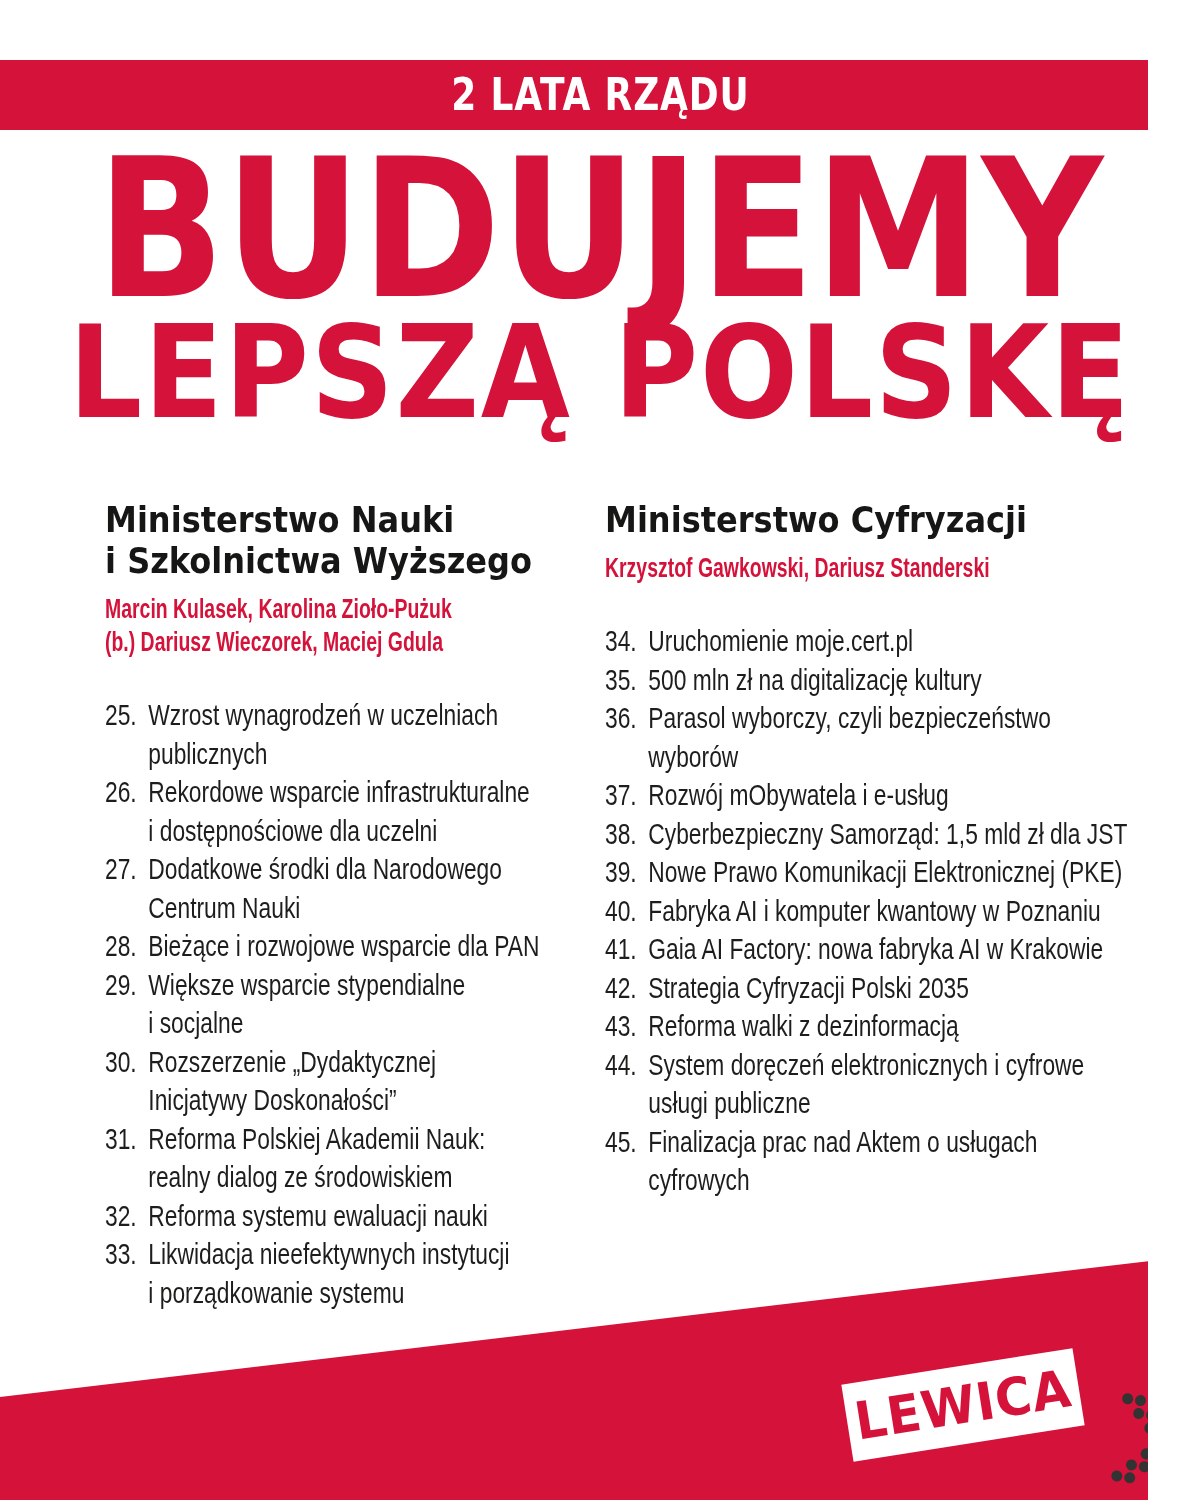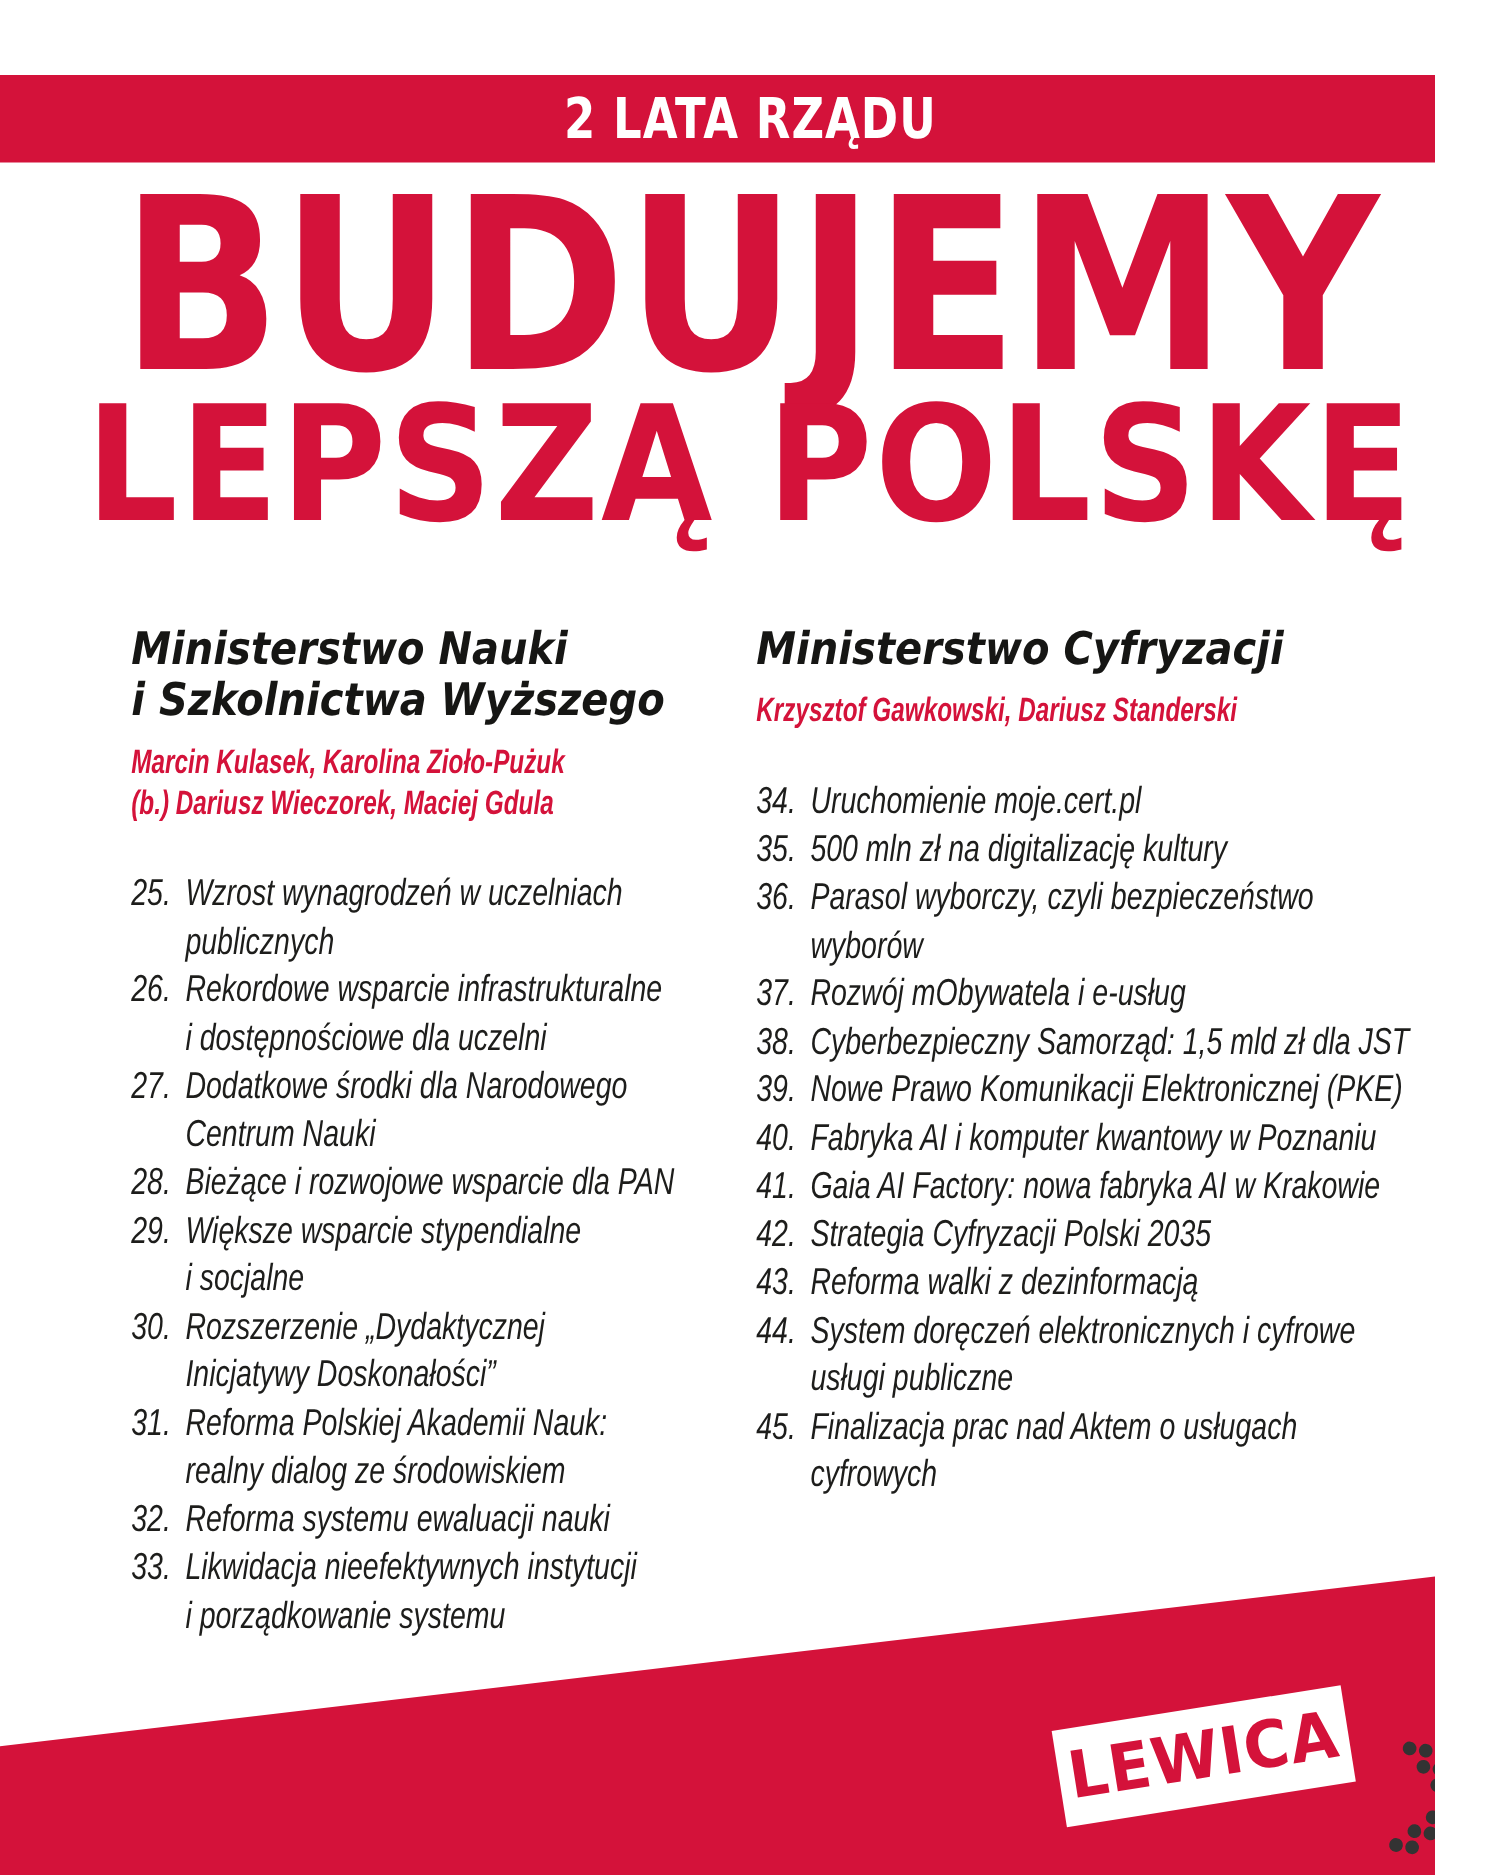--- a/index.html
+++ b/index.html
@@ -34,21 +34,21 @@
   
   .headline-line{
     position:absolute;left:0;width:1200px;text-align:center;
     font-family:"DejaVu Sans","Liberation Sans",sans-serif;
     font-weight:700;color:var(--color-brand_red);
     white-space:nowrap;line-height:1;
   }
   .headline-line.l1{top:134px;font-size:192px;transform:scaleX(0.875);transform-origin:center top;}
   .headline-line.l2{top:309px;font-size:128px;transform:scaleX(0.90);transform-origin:center top;letter-spacing:2px;}
   
-  .col{position:absolute;top:499px;font-style:italic;}
+  .col{position:absolute;top:499px;}
   .col.left{left:105px;}
   .col.right{left:605px;}
   .ministry-title{
     font-family:"DejaVu Sans","Liberation Sans",sans-serif;
     font-weight:700;font-size:36px;line-height:41px;
     color:#161614;white-space:pre-line;width:max-content;
     transform:scaleX(0.89);transform-origin:left top;
     letter-spacing:0px;
   }
   .ministers{

